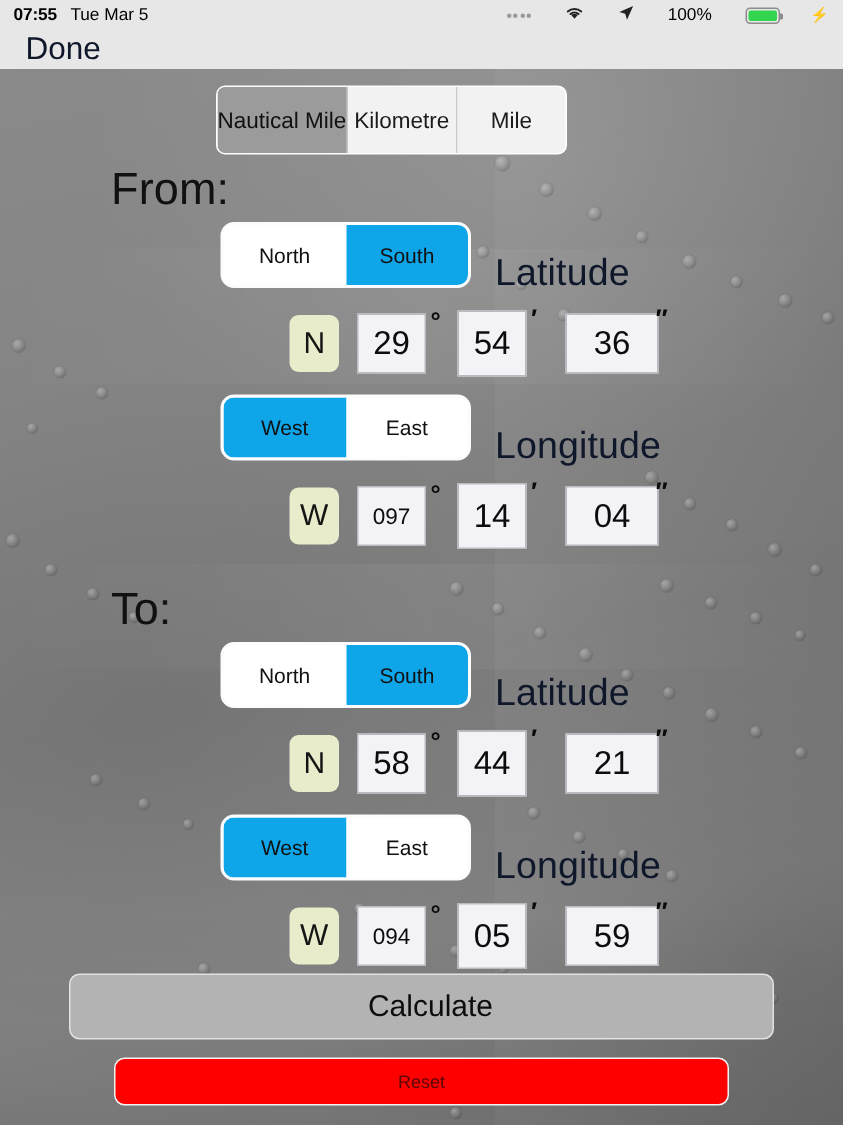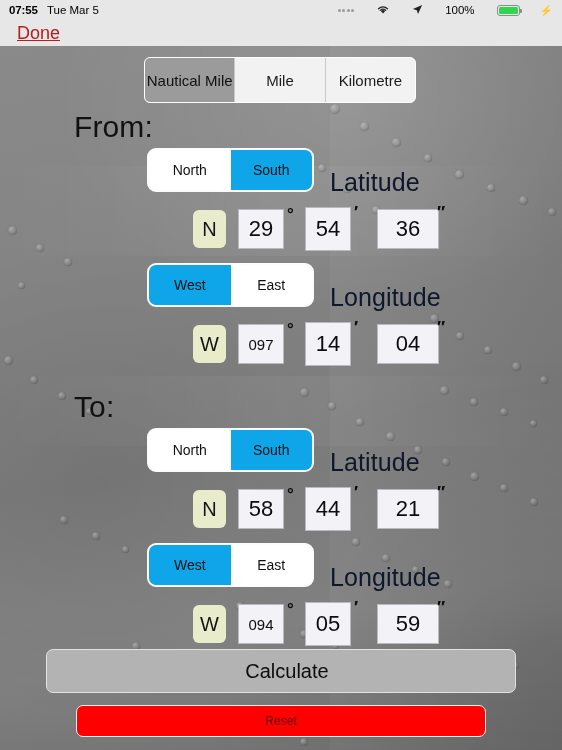--- a/index.html
+++ b/index.html
@@ -78,24 +78,23 @@
     top: 20px; left: 0;
     width: 562px;
     height: 26px;
     background: #e7e7e7;
     display: flex;
     align-items: center;
     padding-left: 17px;
     z-index: 10;
   }
   .nav-done {
-    color: #b91c1c;
-    font-size: 18px;
+    color: #0f172a;
+    font-size: 21px;
     cursor: pointer;
-    text-decoration: underline;
   }
 
   
   .bg {
     position: absolute;
     top: 46px; left: 0;
     width: 562px;
     height: 704px;
     background:
       radial-gradient(ellipse 420px 300px at 62% 8%,  rgba(255,255,255,0.10), rgba(255,255,255,0) 70%),
@@ -135,21 +134,21 @@
   .seg {
     position: absolute;
     display: flex;
     border: 1px solid #ffffff;
     border-radius: 7px;
     overflow: hidden;
     background: #fff;
   }
   .seg-unit {
     left: 144px; top: 11px;
-    width: 272px; height: 46px;
+    width: 234px; height: 46px;
     border-radius: 6px;
     border: 1.5px solid #fdfdfd;
   }
   .seg-unit .segbtn {
     font-size: 15px;
     color: #1b1b1b;
   }
   .segbtn {
     flex: 1;
     display: flex;
@@ -373,22 +372,22 @@
     <div class="bub" style="left:512px;top:616px;width:7px;height:7px;"></div>
     <div class="bub" style="left:196px;top:660px;width:8px;height:8px;"></div>
     <div class="bub" style="left:246px;top:680px;width:7px;height:7px;"></div>
     <div class="bub" style="left:300px;top:692px;width:8px;height:8px;"></div>
   </div>
 
   <div class="content">
 
     <div class="seg seg-unit">
       <div class="segbtn on">Nautical Mile</div>
+      <div class="segbtn">Kilometre</div>
       <div class="segbtn">Mile</div>
-      <div class="segbtn">Kilometre</div>
     </div>
 
     <div class="heading" style="left:74px;top:64px;">From:</div>
 
     <div class="seg seg-dir" style="top:102px;">
       <div class="segbtn">North</div>
       <div class="segbtn dim">South</div>
     </div>
     <div class="side-label" style="left:330px;top:110px;">Latitude</div>
 

